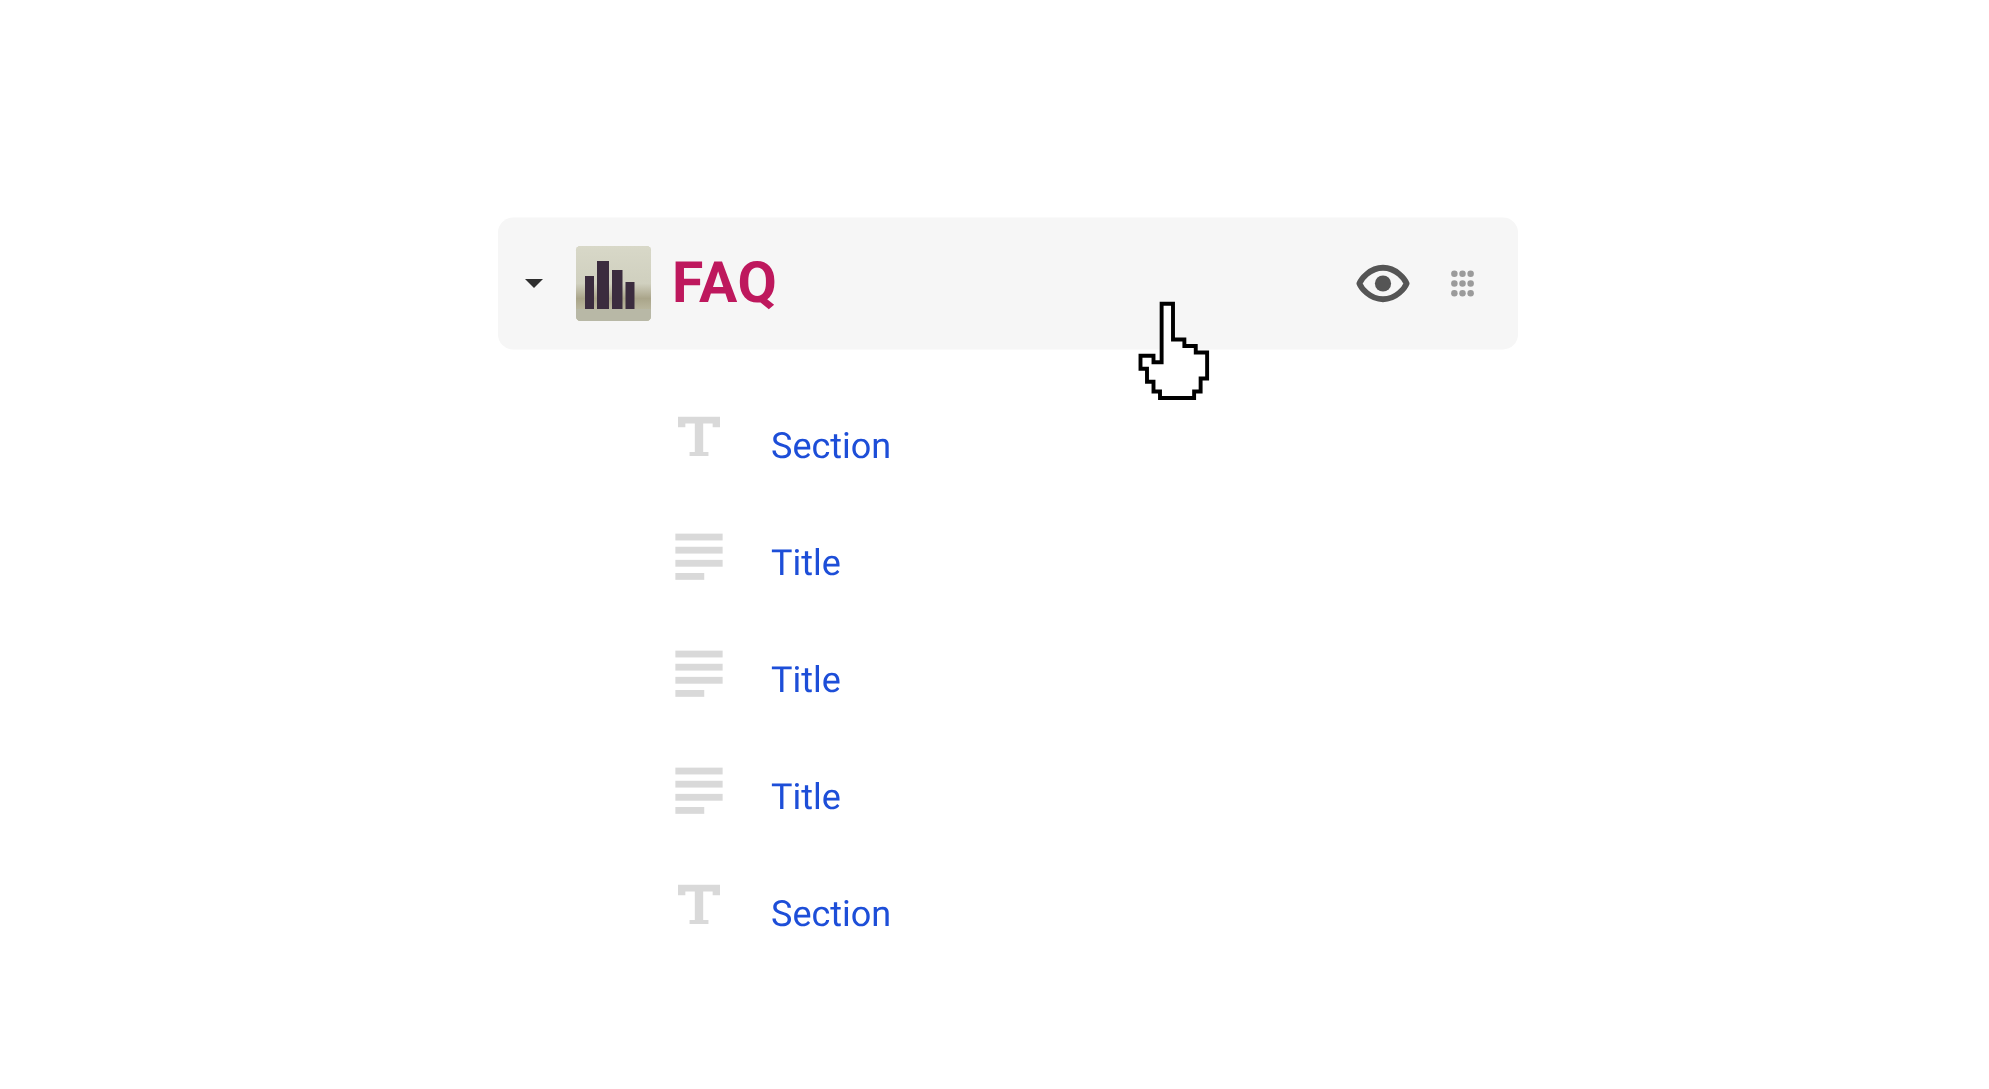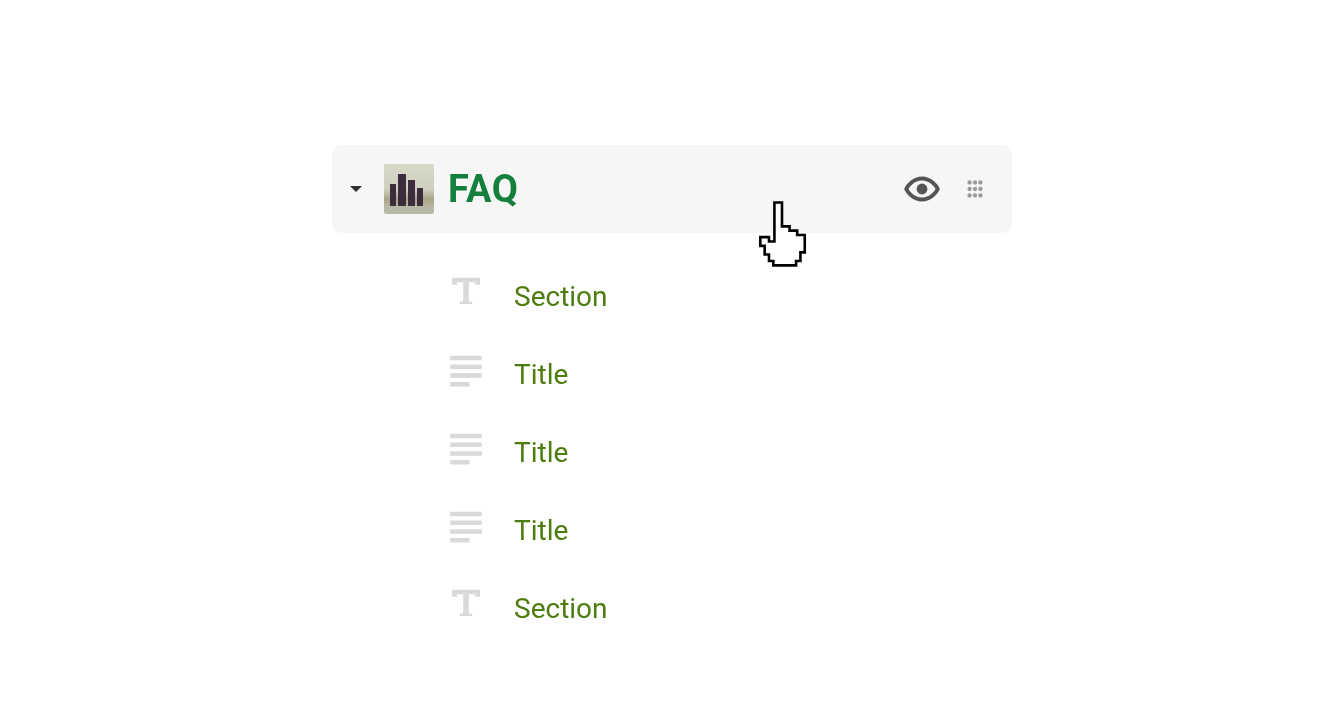--- a/index.html
+++ b/index.html
@@ -59,21 +59,21 @@
     .thumb .b3 { left: 24px; width: 7px; height: 30px; }
     .thumb .b4 { left: 33px; width: 6px; height: 22px; }
     .thumb .ground {
       position: absolute;
       left: 0; right: 0; bottom: 0; height: 8px;
       background: #b8b8a6;
     }
     .title {
       font-size: 38px;
       font-weight: 700;
-      color: #15803d;
+      color: #be185d;
       letter-spacing: 0.5px;
       flex-grow: 1;
     }
     .icon-btn {
       width: 40px;
       height: 40px;
       display: flex;
       align-items: center;
       justify-content: center;
       cursor: pointer;
@@ -97,23 +97,23 @@
       width: 44px;
       height: 44px;
       display: flex;
       align-items: center;
       justify-content: center;
       color: #d9d9d9;
       flex-shrink: 0;
     }
     .item .ico svg { width: 42px; height: 42px; }
     .item .lbl {
-      font-size: 28px;
+      font-size: 24px;
       font-weight: 400;
-      color: #4d7c0f;
+      color: #1d4ed8;
       margin-top: 13px;
     }
     
     .cursor-pointer {
       position: absolute;
       left: 756px;
       top: 200px;
       width: 52px;
       height: 70px;
       pointer-events: none;

